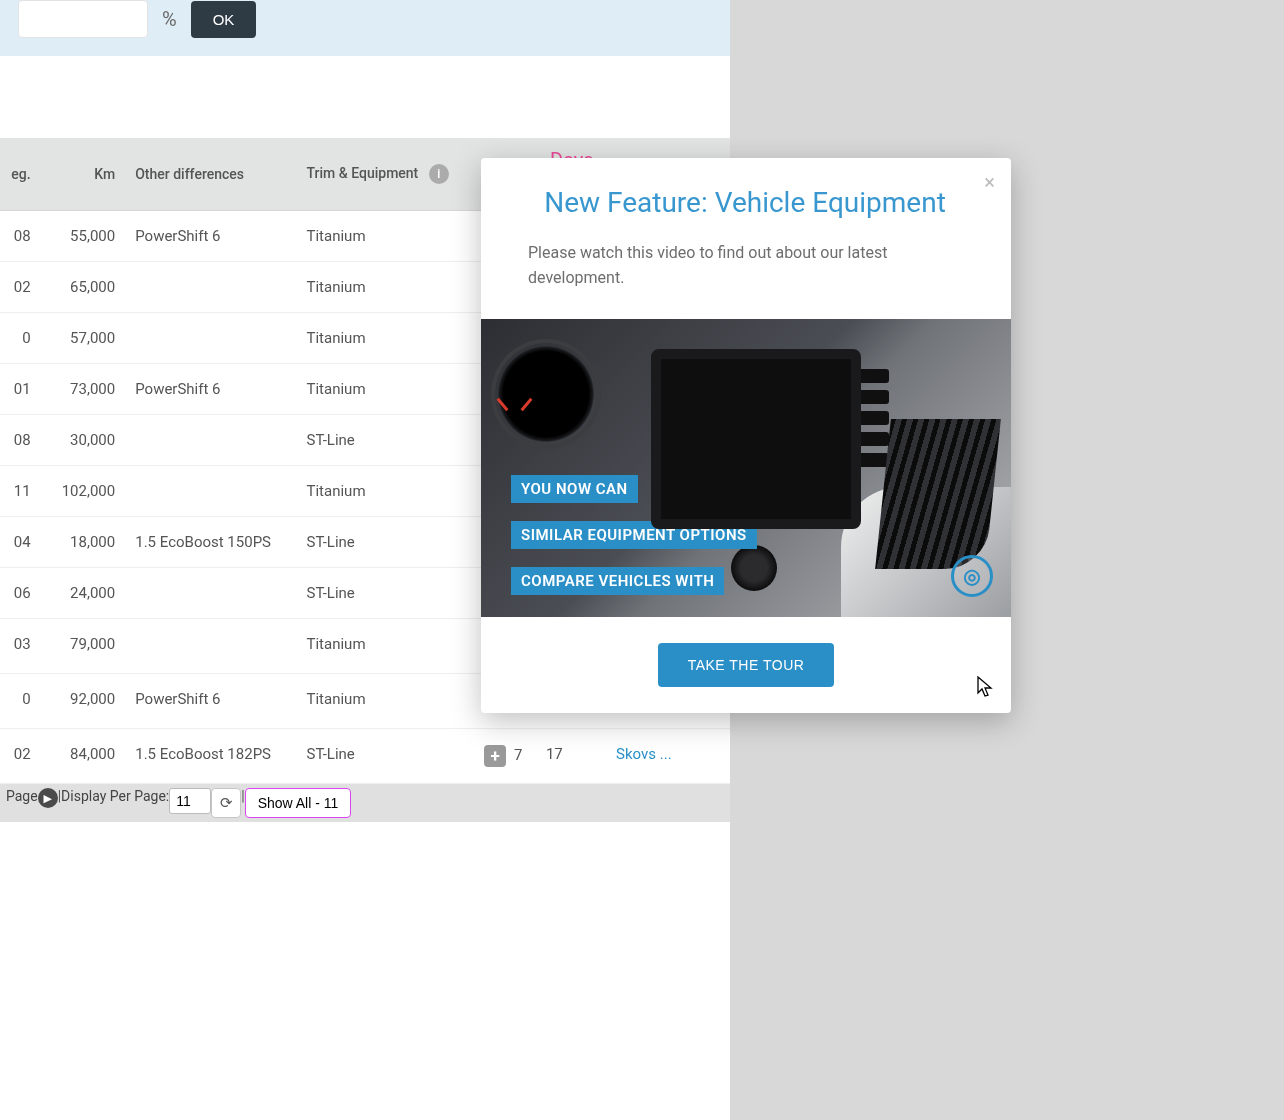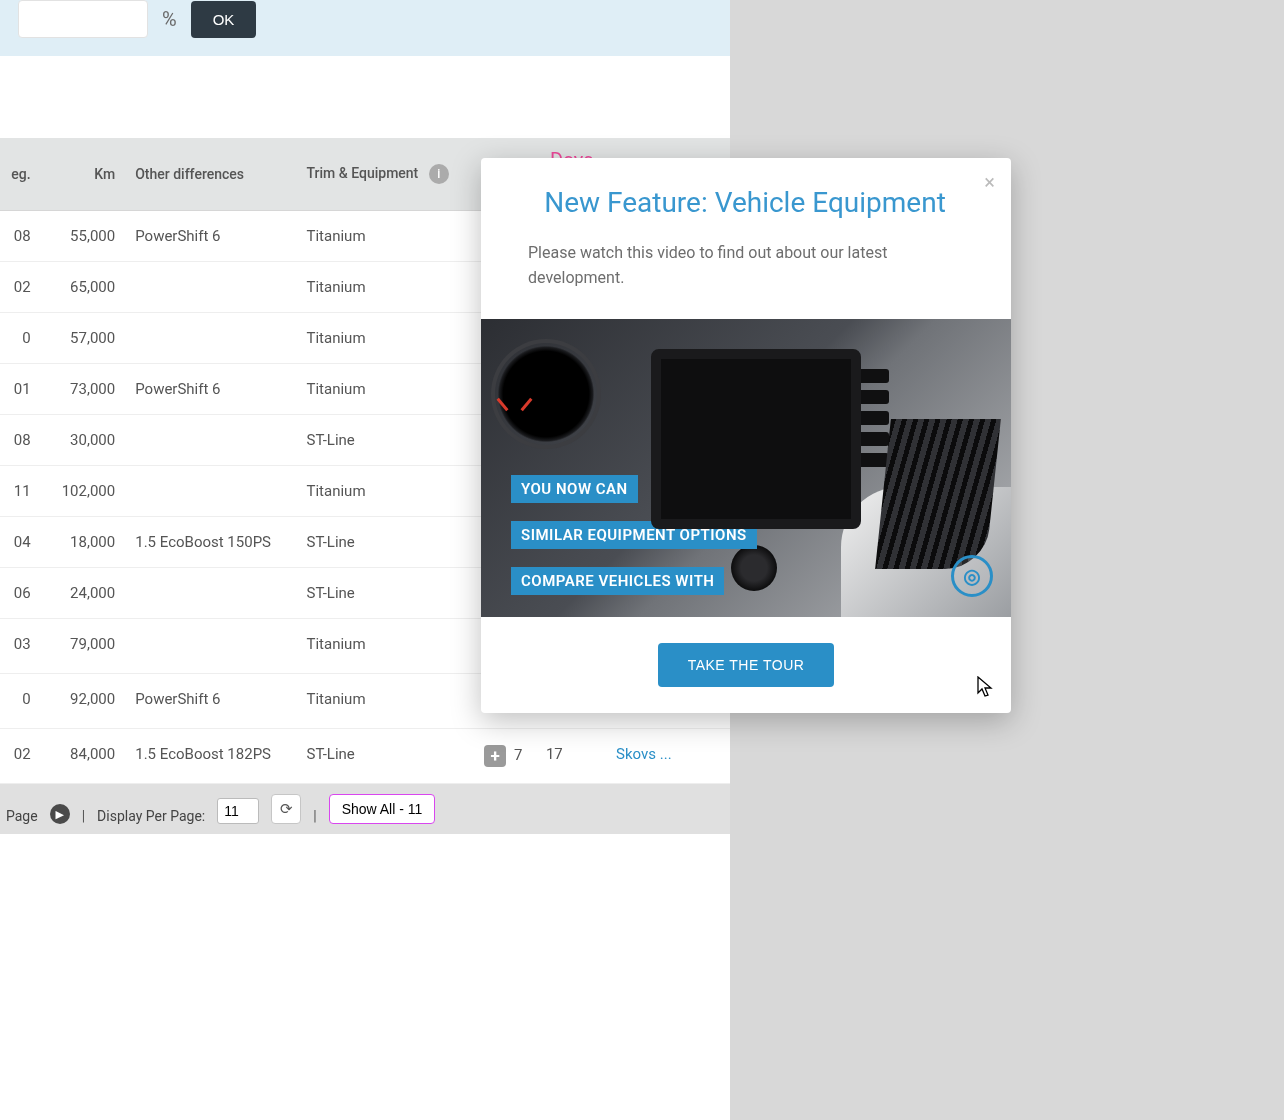--- a/index.html
+++ b/index.html
@@ -14,21 +14,21 @@
     .table th { background: #e2e4e4; color: #555; font-weight: 500; font-size: 14px; text-align: left; padding: 26px 10px; border-bottom: 1px solid #d6d6d6; }
     .table th.right { text-align: right; }
     .table td { padding: 16px 10px; font-size: 15px; color: #555; border-bottom: 1px solid #eee; vertical-align: top; }
     .table td.right { text-align: right; }
     .days-super { position: absolute; left:550px; top:148px; color:#ec4899; font-size:20px; }
     .eq-icon { background:#ababab; color:#fff; border-radius:50%; width:20px;height:20px;font-size:12px;display:inline-flex;align-items:center;justify-content:center;margin-left:7px; }
     .plus-icon { background:#9a9a9a;color:#fff;border-radius:4px;width:22px;height:22px;display:inline-flex;align-items:center;justify-content:center;font-size:17px;font-weight:bold;margin-right:8px;cursor:pointer; vertical-align:middle; }
     .link-txt { color:#2a8fc7; cursor:pointer; }
     .col-reg{width:28px;} .col-km{width:82px;} .col-other{width:166px;} .col-trim{width:172px;} .col-count{width:60px;} .col-days{width:68px;} .col-dealer{width:120px;}
 
-    .pager { background:#e0e0e0; padding:10px 6px; display:flex; align-items:flex-end; gap:12px; font-size:14px; color:#555;}
+    .pager { background:#e0e0e0; padding:4px 6px; display:flex; align-items:flex-start; gap:0; font-size:14px; color:#555;}
     .pager .lbl{color:#444;}
     .pager .next-btn{background:#4a4a4a;color:#fff;border-radius:50%;width:20px;height:20px;display:inline-flex;align-items:center;justify-content:center;font-size:11px;cursor:pointer;}
     .pager input{width:42px;height:26px;border:1px solid #bbb;border-radius:3px;padding:2px 6px;font-size:14px;}
     .pager .refresh{width:30px;height:30px;background:#fff;border:1px solid #c6c6c6;border-radius:4px;display:inline-flex;align-items:center;justify-content:center;cursor:pointer;font-size:15px;}
     .pager .showall{background:#fff;border:1px solid #d946ef;border-radius:4px;padding:6px 12px;cursor:pointer;font-size:14px;}
 
     
     .modal { position:absolute; left:481px; top:158px; width:530px; background:#fff; border-radius:4px; box-shadow:0 8px 30px rgba(0,0,0,0.25); }
     .modal-close { position:absolute; top:12px; right:16px; color:#bbb; font-size:20px; cursor:pointer; }
     .modal-title { color:#3997cf; font-size:28px; font-weight:400; text-align:center; padding:28px 32px 22px 30px; }

